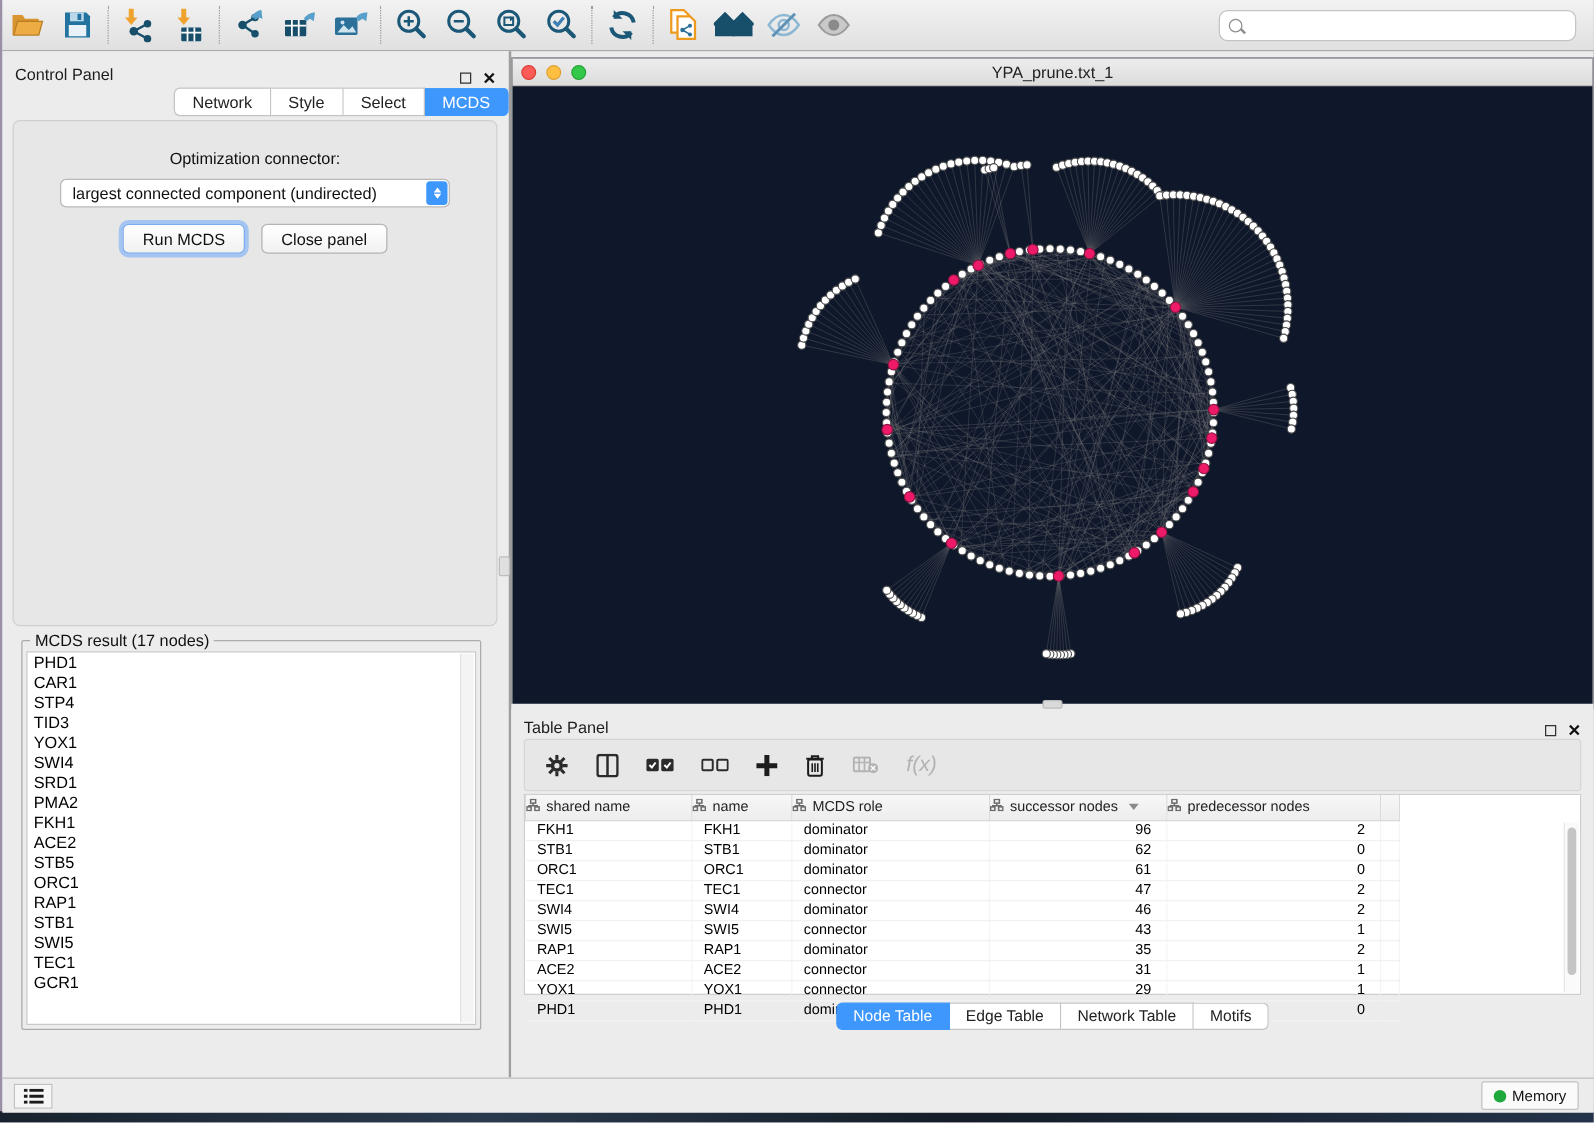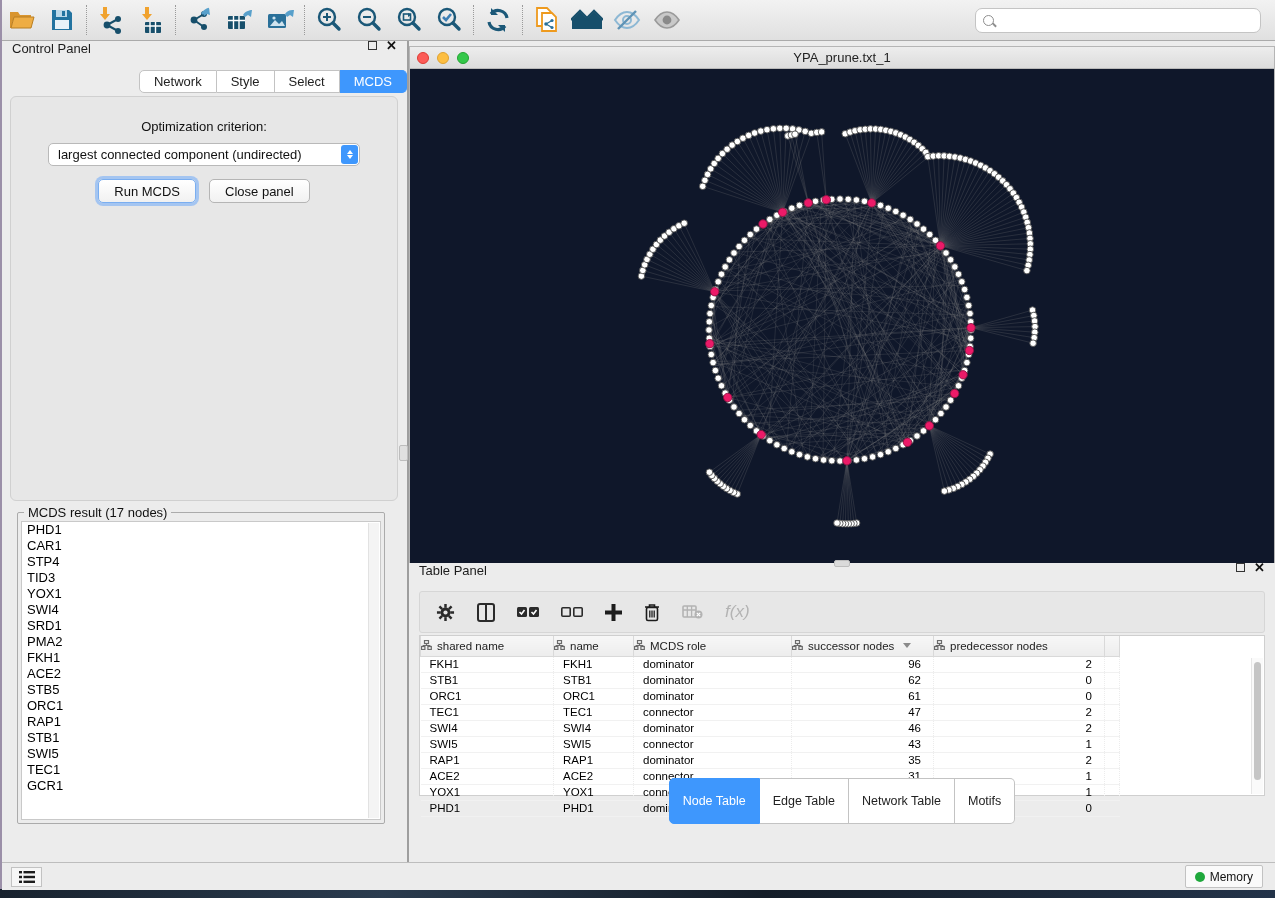--- a/index.html
+++ b/index.html
@@ -23,21 +23,21 @@
   .search-input { border:none; outline:none; flex:1; font-size:12px; background:transparent; height:20px; padding-left:5px; }
 
   
   .main { position:absolute; left:0; top:41px; width:100%; height:821px; }
   .vdivider { position:absolute; left:405px; top:0; width:2px; height:821px; background:#9e9e9e; }
   .vgrip { position:absolute; left:397px; top:404px; width:9px; height:16px; background:#e0e0e0;
     border:1px solid #bdbdbd; border-radius:2px; }
 
   
   .control-panel { position:absolute; left:0; top:0; width:405px; height:821px; background:#ececec; }
-  .panel-head { height:26px; display:flex; align-items:flex-start; padding:0 10px; }
+  .panel-head { height:26px; display:flex; align-items:flex-end; padding:0 10px; }
   .panel-title { font-size:13px; color:#1c1c1c; }
   .panel-btns { margin-left:auto; display:flex; gap:9px; align-items:center; }
   .float-ico { width:9px; height:9px; border:1.5px solid #333; }
   .close-ico { font-size:13px; font-weight:bold; color:#111; line-height:9px; }
   .ctab-row { display:flex; justify-content:flex-end; margin-top:3px; position:relative; z-index:2; }
   .ctab { font-size:13px; padding:3px 14px; background:#fff; border:1px solid #c3c3c3; border-left:none; color:#222; }
   .ctab:first-child { border-left:1px solid #c3c3c3; border-radius:5px 0 0 5px; }
   .ctab:last-child { border-radius:0 5px 5px 0; }
   .ctab.active { background:#3e97fd; border-color:#3e97fd; color:#fff; }
   .inner-panel { position:absolute; left:8px; right:9px; top:55px; height:405px; background:#e7e7e7;
@@ -91,21 +91,21 @@
     border-top:none; font-weight:normal; font-size:11.5px; color:#222; text-align:center; position:relative; }
   table.grid td { height:16px; border-bottom:1px solid #f1f1f1; border-right:1px dotted #ececec;
     padding:0 12px 0 9px; white-space:nowrap; overflow:hidden; }
   td.num { text-align:right; }
   .th-inner { display:flex; align-items:center; justify-content:flex-start; gap:5px; }
   .sortchev { width:0; height:0; border-left:4px solid transparent; border-right:4px solid transparent;
     border-top:5px solid #8a8a8a; margin-left:4px; }
   .tbl-scroll { position:absolute; right:1px; top:22px; bottom:1px; width:12px; background:#fafafa; border-left:1px solid #e6e6e6; }
   .tbl-thumb { position:absolute; left:2px; right:2px; top:4px; height:118px; background:#c5c5c5; border-radius:5px; }
   .tp-tabs { position:absolute; left:0; right:0; bottom:38px; display:flex; justify-content:center; }
-  .tp-tab { font-size:12.5px; padding:15px 13px; background:#fff; border:1px solid #c3c3c3; border-left:none; color:#222; }
+  .tp-tab { font-size:12.5px; padding:3px 13px; background:#fff; border:1px solid #c3c3c3; border-left:none; color:#222; }
   .tp-tab:first-child { border-left:1px solid #c3c3c3; border-radius:5px 0 0 5px; }
   .tp-tab:last-child { border-radius:0 5px 5px 0; }
   .tp-tab.active { background:#3e97fd; border-color:#3e97fd; color:#fff; }
 
   
   .statusbar { position:absolute; left:0; bottom:0; width:100%; height:28px; background:#ececec;
     border-top:1px solid #bdbdbd; }
   .list-btn { position:absolute; left:9px; top:4px; width:31px; height:20px; background:#f6f6f6;
     border:1px solid #c2c2c2; display:flex; align-items:center; justify-content:center; }
   .memory-btn { position:absolute; right:12px; top:2px; height:23px; background:#fafafa; border:1px solid #c2c2c2;
@@ -268,21 +268,21 @@
           <span class="close-ico">✕</span>
         </span>
       </div>
       <div class="ctab-row">
           <div class="ctab">Network</div>
           <div class="ctab">Style</div>
           <div class="ctab">Select</div>
           <div class="ctab active">MCDS</div>
         </div>
       <div class="inner-panel">
-        <div class="opt-label">Optimization criterion:</div>
+        <div class="opt-label">Optimization connector:</div>
         <div class="combo">
           <span class="combo-text">largest connected component (undirected)</span>
           <span class="combo-step">
               <span class="chev up"></span>
               <span class="chev dn"></span>
             </span>
         </div>
         <div class="btn-row">
           <button class="pbtn focused">Run MCDS</button>
           <button class="pbtn">Close panel</button>

